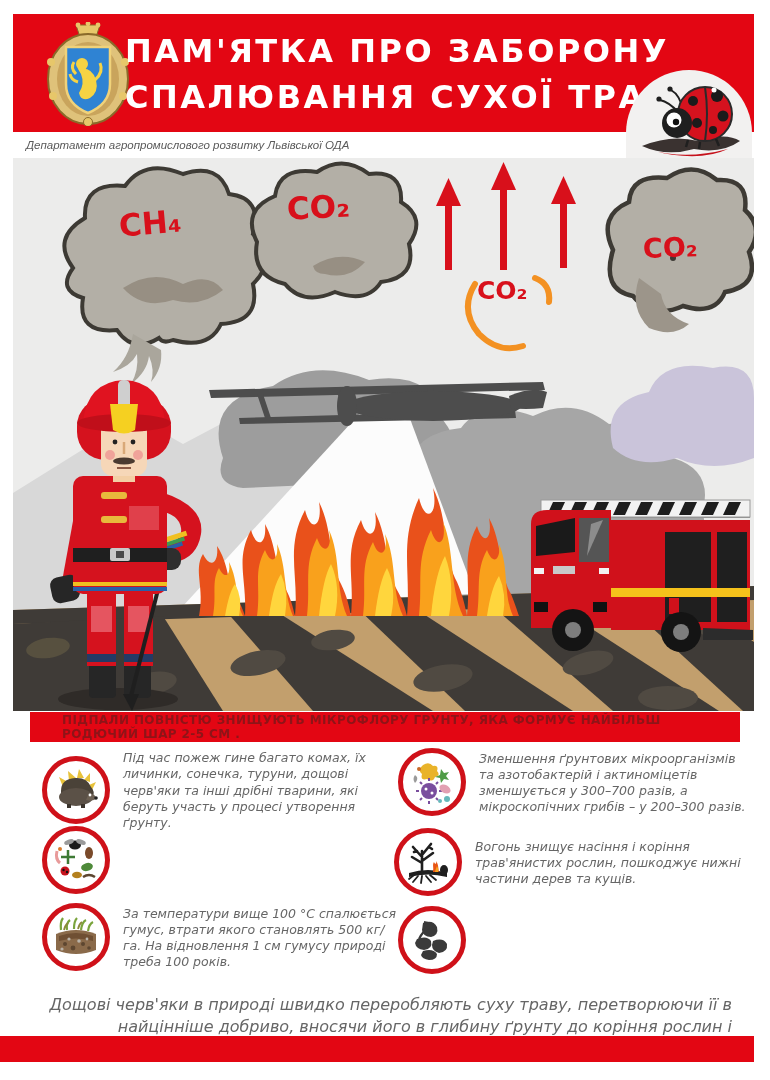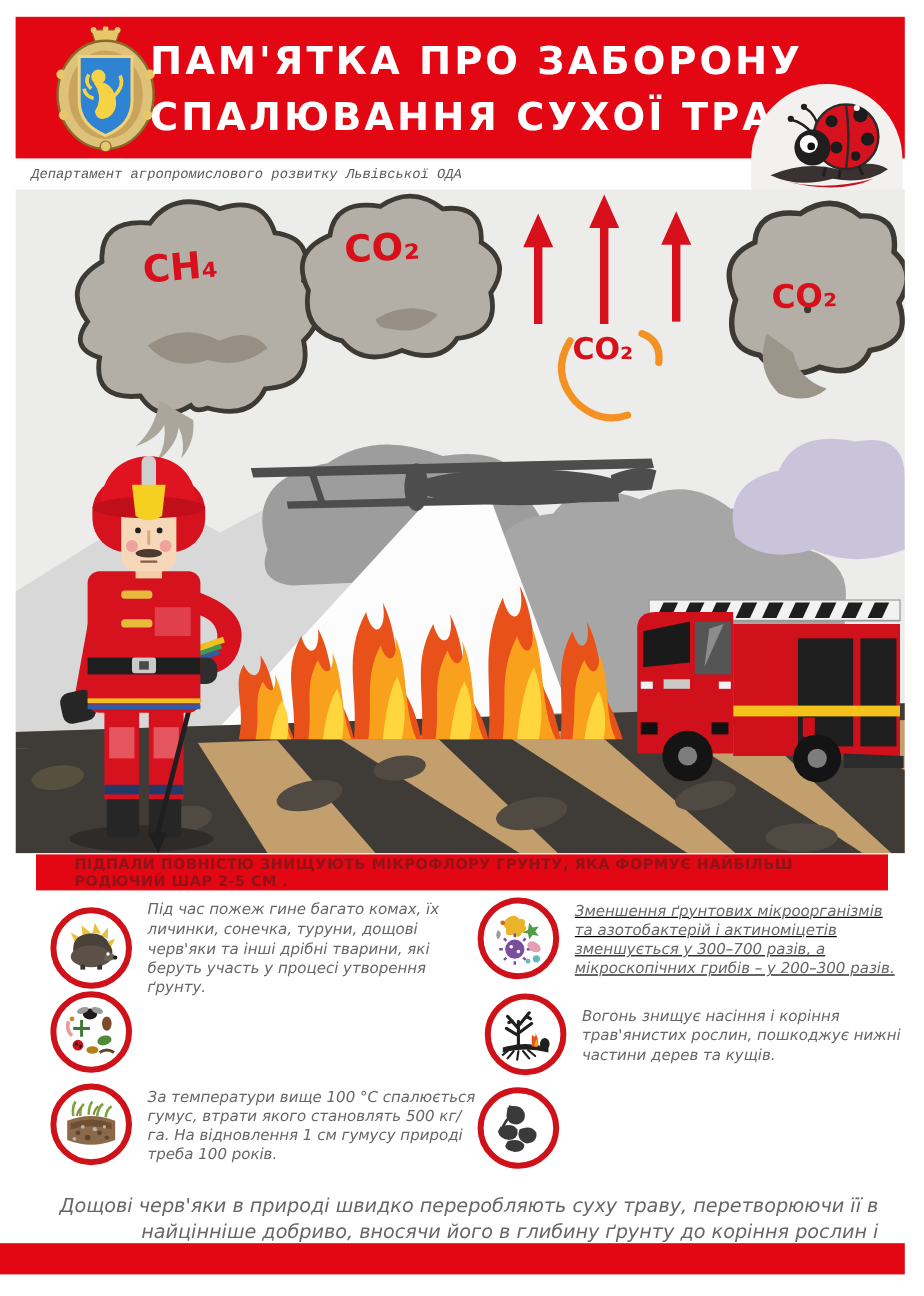--- a/index.html
+++ b/index.html
@@ -5,41 +5,41 @@
   html,body{margin:0;padding:0;background:#ffffff;}
   .poster{position:relative;width:770px;height:1080px;background:#ffffff;overflow:hidden;
           font-family:"DejaVu Sans",sans-serif;}
   
   .header-band{position:absolute;left:13px;top:14px;width:741px;height:118px;background:#e30613;}
   .arms{position:absolute;left:32px;top:8px;width:86px;height:104px;}
   .title{position:absolute;left:112px;right:128px;top:14px;text-align:center;color:#fff;
          font-weight:bold;font-size:32px;line-height:1.45;letter-spacing:2.5px;white-space:nowrap;}
   .ladybug-arch{position:absolute;right:2px;top:56px;width:126px;height:92px;background:#f2f1f0;
                 border-radius:63px 63px 0 0;}
-  .subtitle{position:absolute;left:26px;top:139px;font-family:Liberation Mono, monospace;font-style:italic;
+  .subtitle{position:absolute;left:26px;top:139px;font-family:Liberation Sans, sans-serif;font-style:italic;
             font-size:11.5px;color:#5a5a5a;}
   
   .canvas{position:absolute;left:13px;top:158px;width:741px;height:553px;background:#ececeb;}
   .canvas svg{position:absolute;left:0;top:0;}
   .gas{position:absolute;color:#d8101b;font-weight:bold;line-height:1;}
   .gas-ch4{left:106px;top:50px;font-size:31px;transform:rotate(-5deg);}
   .gas-co2a{left:274px;top:34px;font-size:31px;transform:rotate(-3deg);}
   .gas-co2r{left:464px;top:120px;font-size:25px;color:#d8101b;}
   .gas-co2b{left:630px;top:76px;font-size:27px;transform:rotate(-2deg);}
   
   .mid-banner{position:absolute;left:30px;top:712px;width:710px;height:30px;background:#e30613;
               display:flex;align-items:center;justify-content:center;}
   .mid-banner span{color:#8e1418;font-weight:bold;font-size:12px;letter-spacing:.4px;margin-left:32px;}
   
   .fact{position:absolute;display:flex;gap:13px;width:356px;align-items:center;}
   .fact-icon{flex:0 0 auto;width:58px;height:58px;border:5px solid #cf1119;border-radius:50%;
              background:#fff;display:flex;align-items:center;justify-content:center;}
   .fact-text{font-size:12.5px;font-style:italic;color:#666;line-height:1.3;padding-top:2px;}
   .f1{left:42px;top:748px;} .f2{left:42px;top:826px;} .f3{left:42px;top:903px;}
-  .f4{left:398px;top:748px;text-decoration:underline;} .f5{left:404px;top:828px;} .f6{left:398px;top:906px;}
+  .f4{left:398px;top:748px;} .f5{left:394px;top:828px;} .f6{left:398px;top:906px;}
   
   .footer-note{position:absolute;left:38px;top:994px;width:694px;text-align:right;
                font-size:16px;font-style:italic;color:#666;line-height:1.35;}
   .bottom-bar{position:absolute;left:0;top:1036px;width:754px;height:26px;background:#e30613;}
 </style>
 </head>
 <body>
 
 <div class="poster">
 

